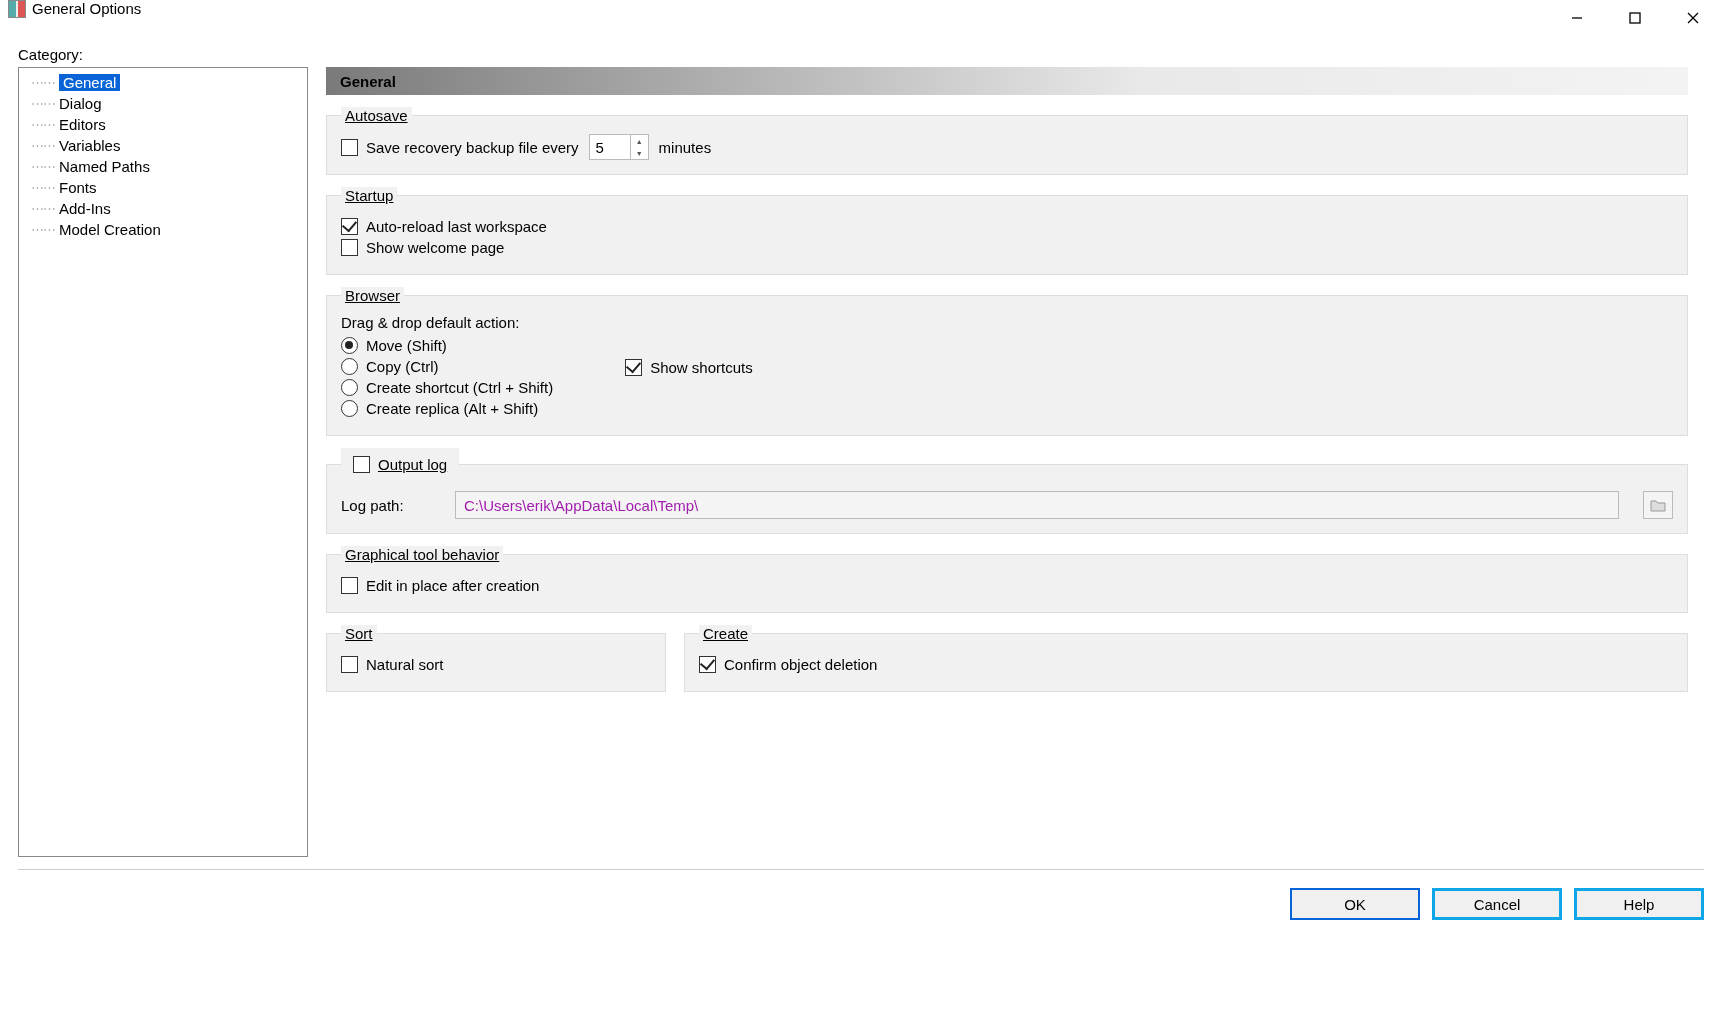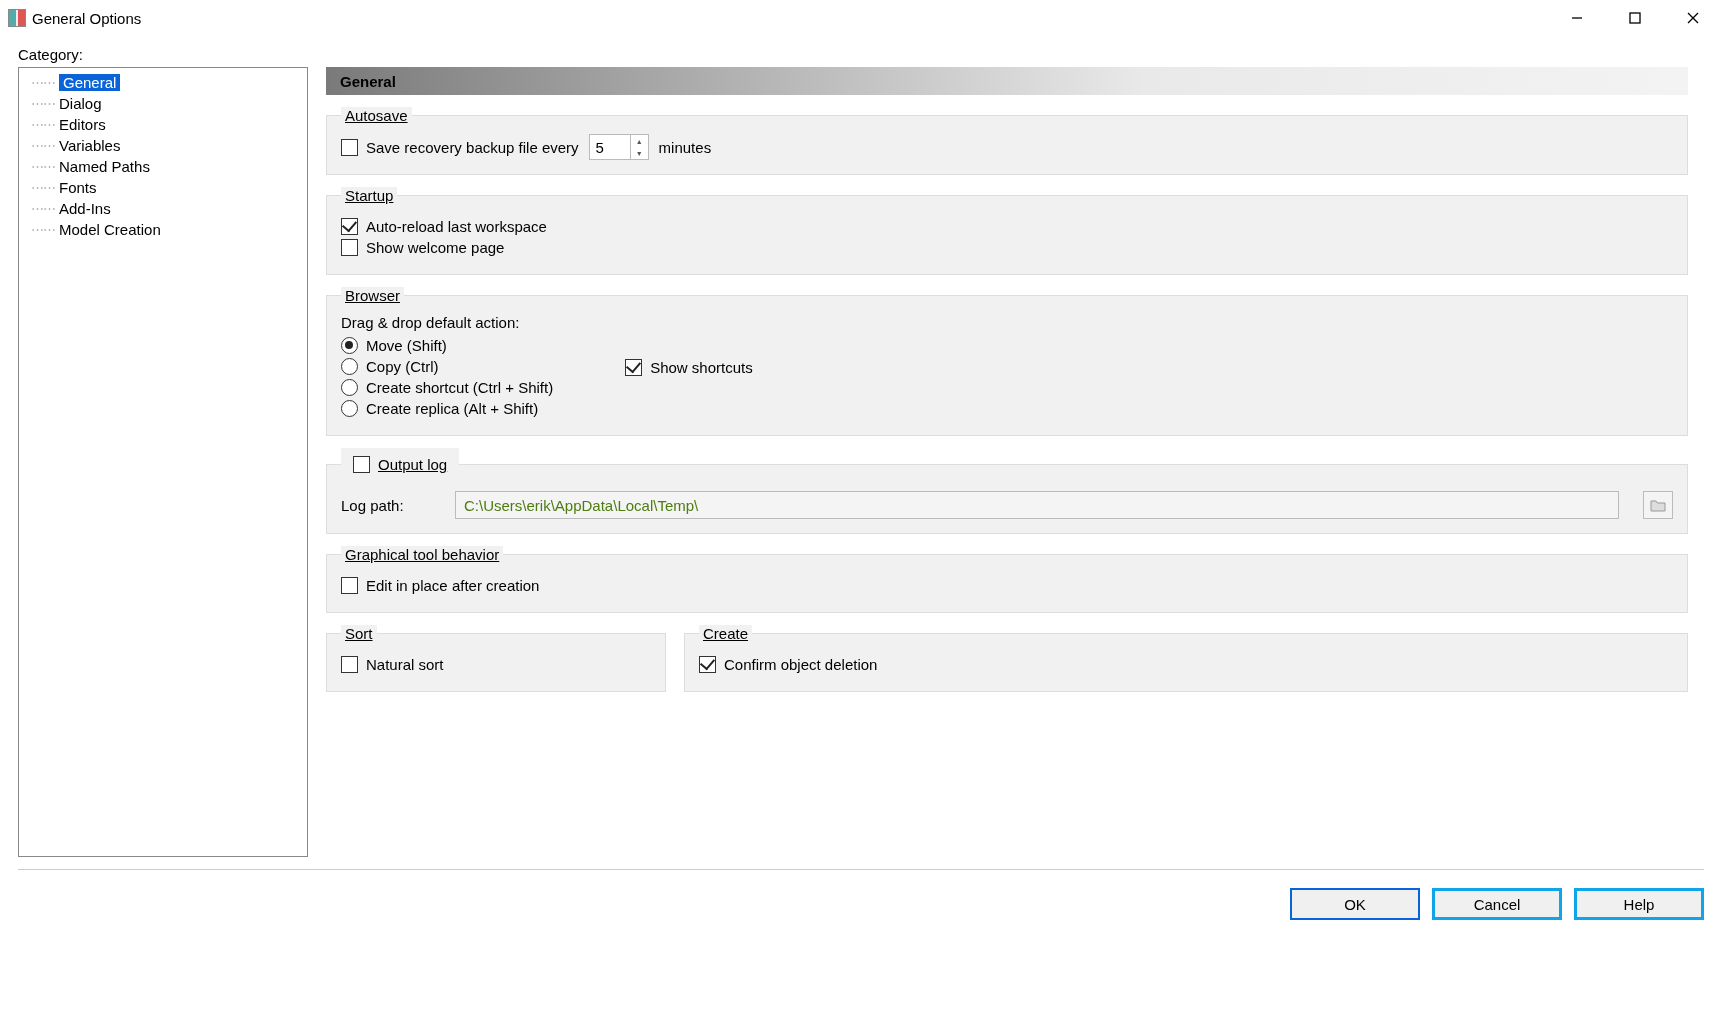--- a/index.html
+++ b/index.html
@@ -7,21 +7,21 @@
   font-family: "Segoe UI", Tahoma, sans-serif;
   font-size: 13px;
   background: #fff;
   color: #000;
   width: 1722px;
   height: 1012px;
   overflow: hidden;
 }
 .titlebar {
   display: flex;
-  align-items: center;
+  align-items: flex-start;
   height: 36px;
   padding-left: 8px;
 }
 .titlebar .app-icon {
   width: 18px;
   height: 18px;
   margin-right: 6px;
   display: inline-block;
   background: linear-gradient(90deg, #5aa 0 45%, #eee 45% 55%, #d55 55% 100%);
   border: 1px solid #888;
@@ -137,21 +137,21 @@
   font-size: 7px; color: #555;
 }
 .two-col { display: flex; gap: 72px; align-items: center; }
 .col { flex: 0 0 auto; }
 .outputlog { position: relative; }
 .outputlog legend .checkbox { margin: 8px; }
 .logpath-row { display: flex; align-items: center; gap: 24px; }
 .logpath-row input[type=text] {
   flex: 1; height: 28px; border: 1px solid #bbb;
   padding: 0 8px; font-size: 15px;
-  color: #4d7c0f; background: #f4f4f4;
+  color: #a21caf; background: #f4f4f4;
 }
 .browse-btn {
   width: 30px; height: 28px;
   border: 1px solid #bbb;
   display: flex; align-items: center; justify-content: center;
   background: #f4f4f4;
 }
 .browse-btn svg { width: 16px; height: 14px; }
 .side-by-side { display: flex; gap: 18px; }
 .side-by-side fieldset { flex: 1; }

